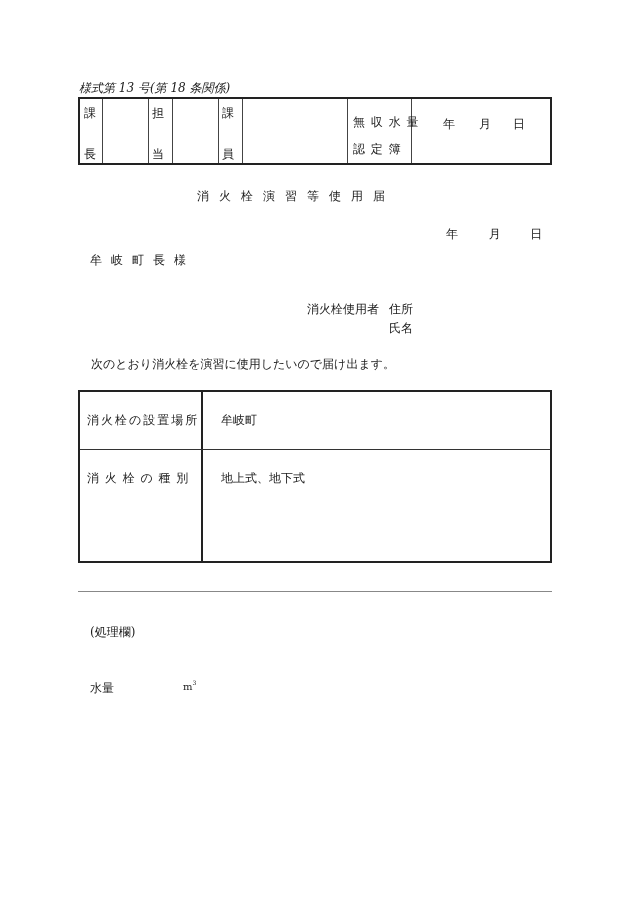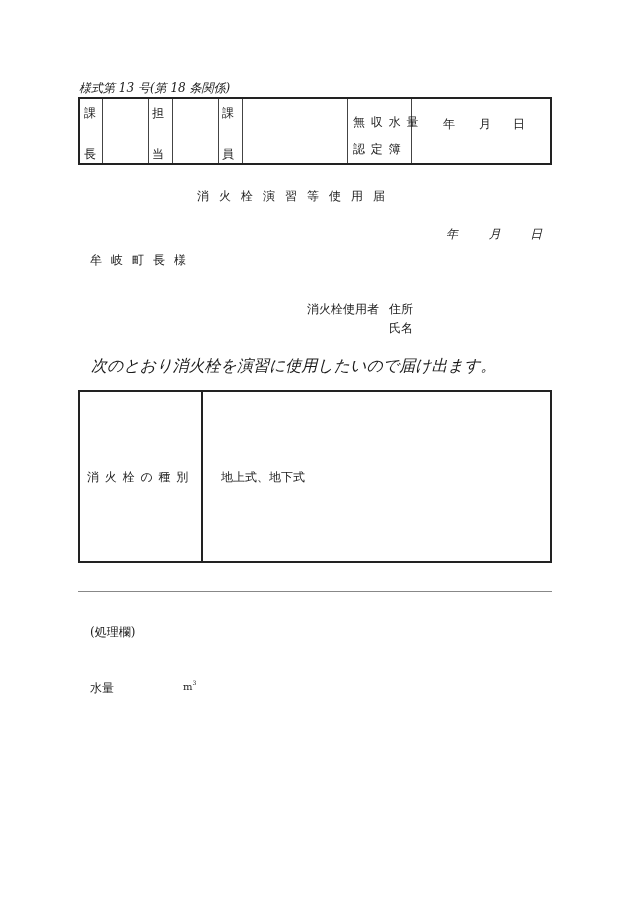--- a/index.html
+++ b/index.html
@@ -17,30 +17,30 @@
     .approval {
       position: absolute; left: 78px; top: 97px; width: 474px; height: 68px;
       border: 2px solid #222; box-sizing: border-box;
     }
     .approval .vline { position: absolute; top: 0; bottom: 0; width: 1px; background: #444; }
     .approval .cell-label { position: absolute; font-size: 12px; line-height: 14px; }
 
     
     .title { top: 188px; left: 0; width: 592px; text-align: center; font-size: 12px; letter-spacing: 10px; }
 
-    .date-line { top: 226px; left: 446px; font-size: 12px; font-style: italic; }
+    .date-line { top: 226px; left: 446px; font-size: 12px; }
     .date-line span { display: inline-block; }
 
     .addressee { top: 252px; left: 90px; font-size: 12px; letter-spacing: 9px; }
 
     .applicant-label { top: 301px; left: 307px; font-size: 12px; }
     .applicant-addr { top: 301px; left: 389px; font-size: 12px; }
     .applicant-name { top: 320px; left: 389px; font-size: 12px; }
 
-    .intro { top: 356px; left: 91px; font-size: 16px; font-style: italic; }
+    .intro { top: 356px; left: 91px; font-size: 12px; }
 
     
     .main-table {
       position: absolute; left: 78px; top: 390px; width: 474px; height: 173px;
       border: 2px solid #222; box-sizing: border-box;
     }
     .main-table .row {
       position: absolute; left: 0; right: 0; height: 57px;
     }
     .main-table .row + .row { border-top: 1.5px solid #333; }
@@ -108,20 +108,24 @@
 <div class="abs addressee">牟岐町長様</div>
 
 <div class="abs applicant-label">消火栓使用者</div>
 <div class="abs applicant-addr">住所</div>
 <div class="abs applicant-name">氏名</div>
 
 <div class="abs intro">次のとおり消火栓を演習に使用したいので届け出ます。</div>
 
 <div class="main-table">
   <div class="col-div"></div>
+  <div class="row" style="top:0">
+    <div class="rlabel" style="letter-spacing:2px">消火栓の設置場所</div>
+    <div class="rvalue">牟岐町</div>
+  </div>
   <div class="row" style="top:57px">
     <div class="rlabel" style="letter-spacing:1px">消 火 栓 の 種 別</div>
     <div class="rvalue">地上式、地下式</div>
   </div>
 </div>
 
 <div class="hr"></div>
 
 <div class="abs proc-label">(処理欄)</div>
 <div class="abs water-label">水量</div>

